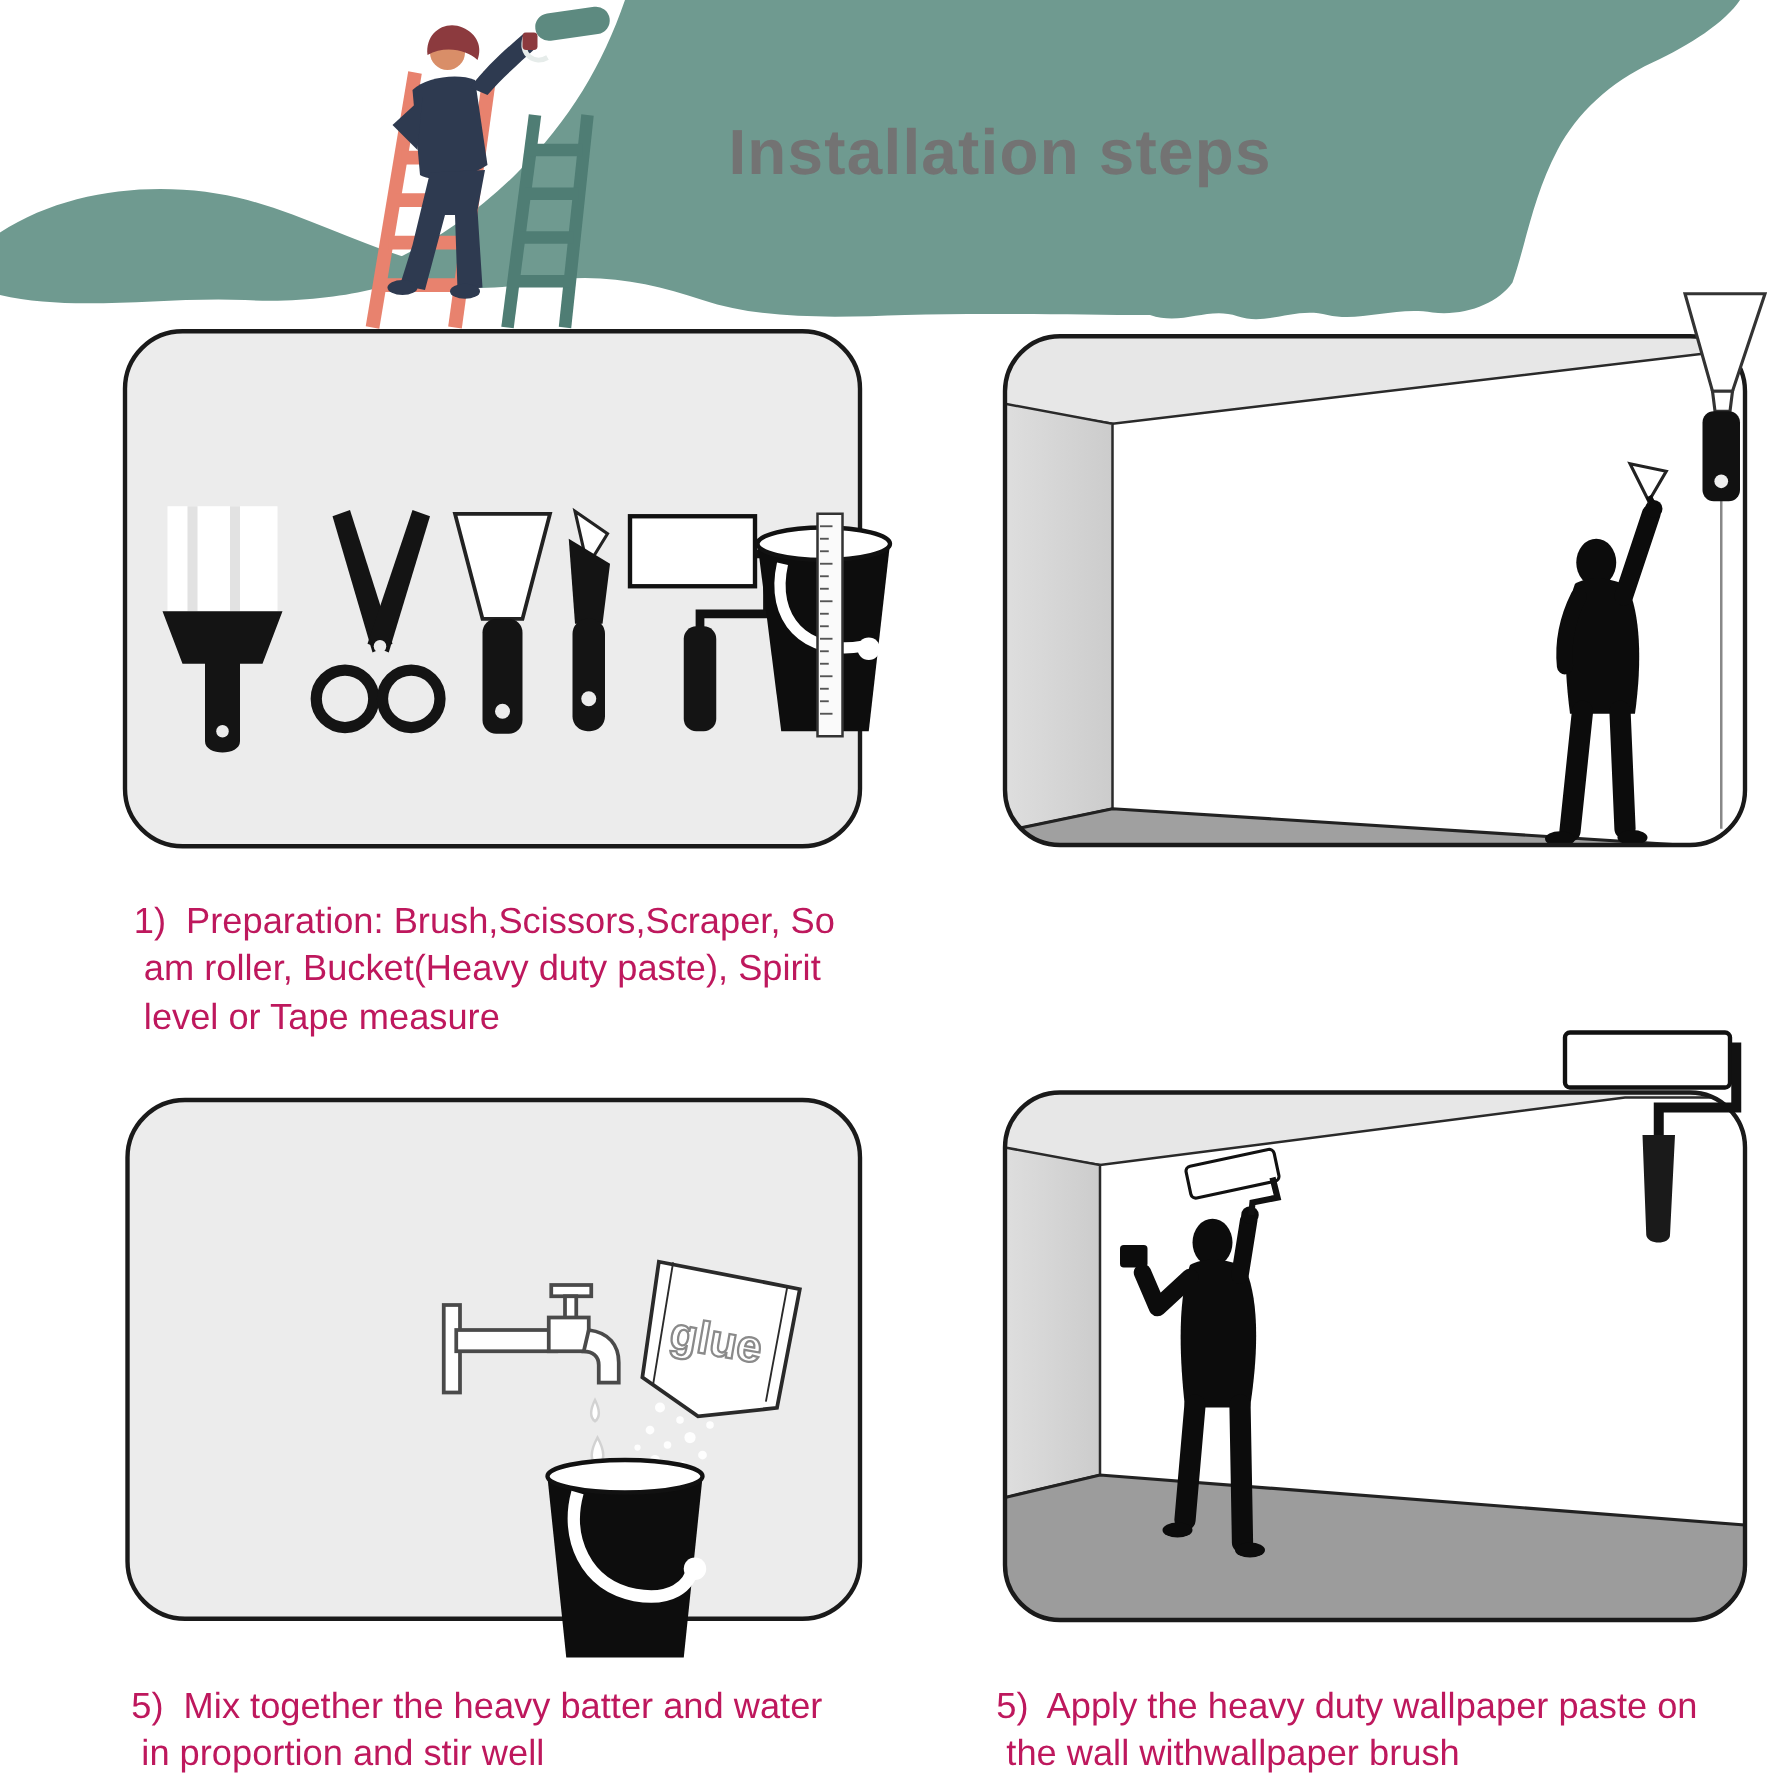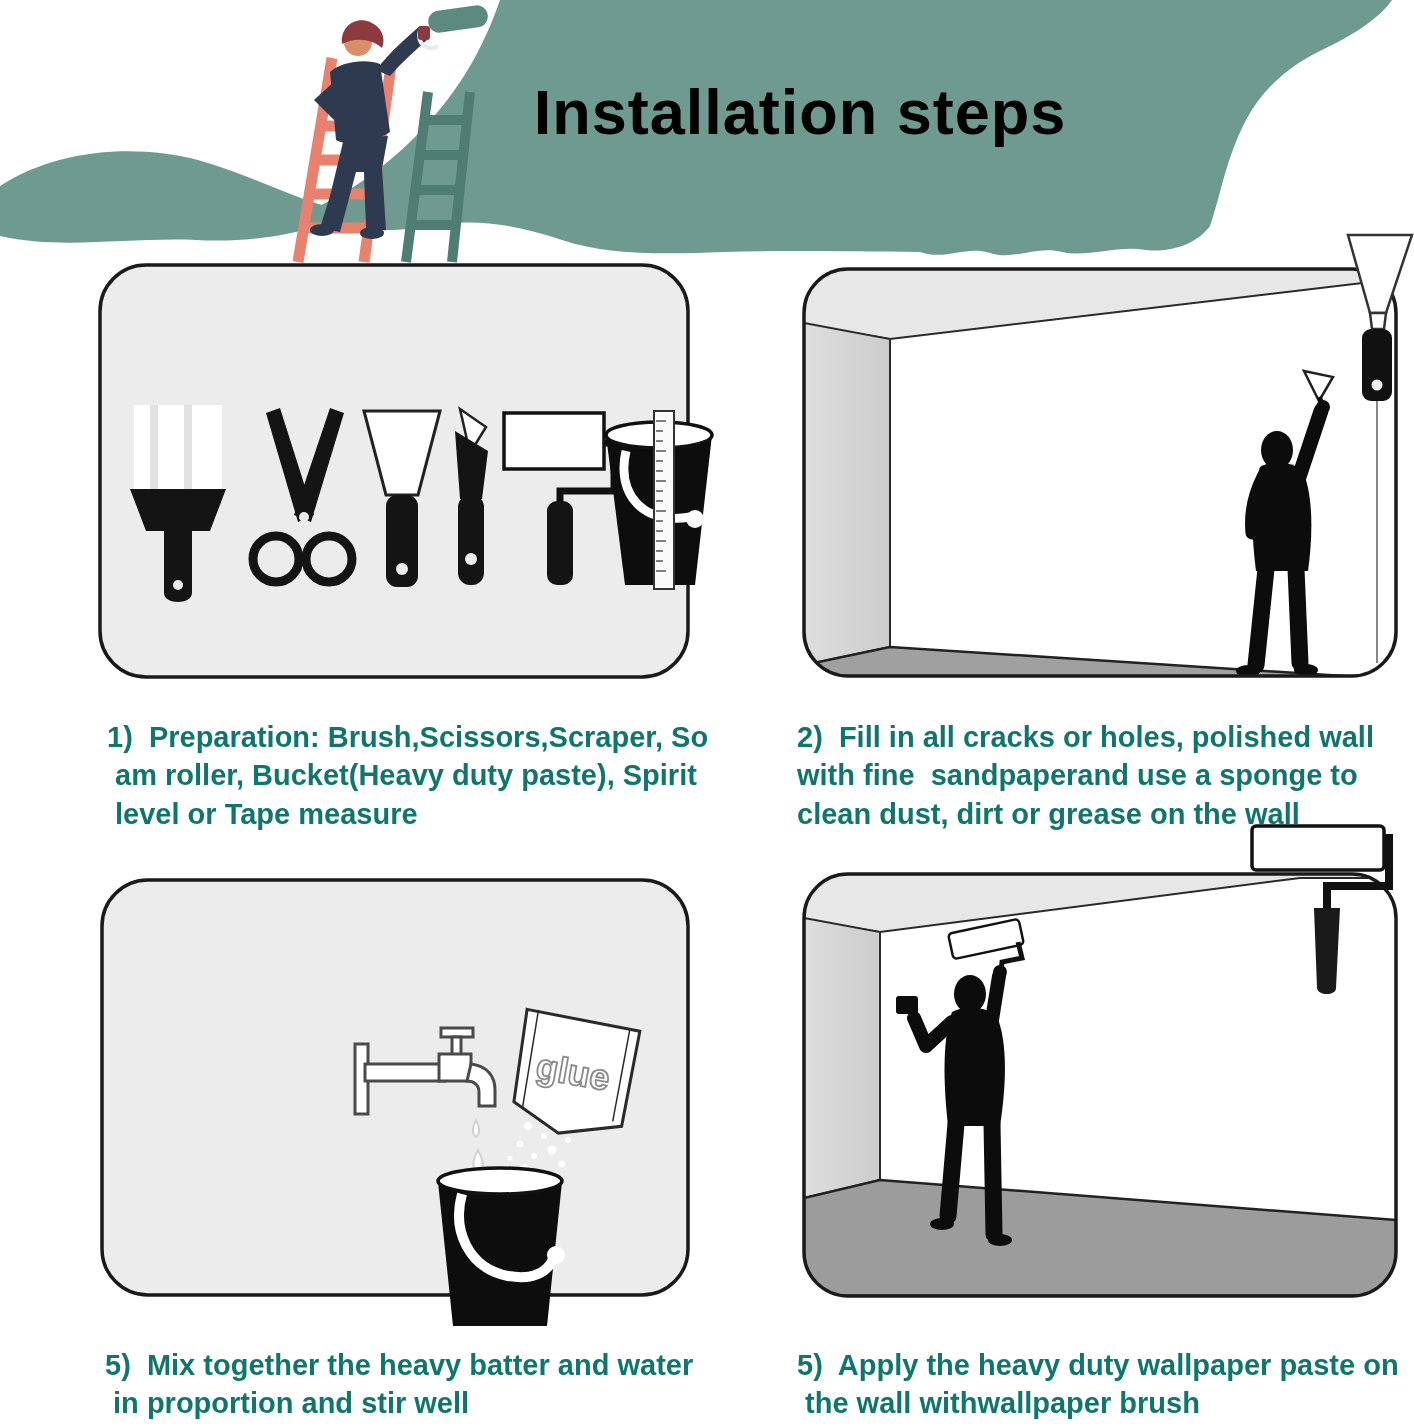--- a/index.html
+++ b/index.html
@@ -1,24 +1,24 @@
 <!DOCTYPE html>
 <html><head>
 <meta charset="utf-8">
 <style>
   html,body{margin:0;padding:0;background:#ffffff;}
   .stage{position:relative;width:1414px;height:1426px;background:#ffffff;overflow:hidden;
          font-family:"Liberation Sans",sans-serif;}
   .abs{position:absolute;}
   .banner-title{
-    position:absolute;left:420px;top:76px;width:760px;text-align:center;
-    font-size:63px;font-weight:bold;color:#000000;letter-spacing:1px;white-space:nowrap;
+    position:absolute;left:420px;top:92px;width:760px;text-align:center;
+    font-size:51px;font-weight:bold;color:#737373;letter-spacing:1px;white-space:nowrap;
   }
   .caption{
-    position:absolute;font-size:29px;font-weight:bold;color:#0f766e;
+    position:absolute;font-size:29px;font-weight:normal;color:#be185d;
     line-height:1.32;white-space:pre;letter-spacing:0px;
   }
   svg{display:block;overflow:visible;}
 </style>
 </head>
 <body>
 
 <div class="stage">
 
   <svg class="abs" style="left:0;top:0" width="1414" height="262" viewBox="0 0 1414 262">
@@ -283,21 +283,18 @@
     <g>
       <rect x="452" y="-44" width="132" height="44" rx="4" fill="#ffffff" stroke="#111111" stroke-width="3.5"></rect>
       <path d="M589 -36 L589 16 L527 16 L527 40" fill="none" stroke="#111111" stroke-width="8"></path>
       <path d="M514 38 L540 38 L536 118 C536 126 518 126 517 118 Z" fill="#1a1a1a"></path>
     </g>
   </svg>
 
   <div class="caption" style="left:107px;top:718px">1)  Preparation: Brush,Scissors,Scraper, So
  am roller, Bucket(Heavy duty paste), Spirit
  level or Tape measure</div>
-  <div class="caption" style="left:797px;top:718px">2)  Fill in all cracks or holes, polished wall
-with fine  sandpaperand use a sponge to
-clean dust, dirt or grease on the wall</div>
   <div class="caption" style="left:105px;top:1346px">5)  Mix together the heavy batter and water
  in proportion and stir well</div>
   <div class="caption" style="left:797px;top:1346px">5)  Apply the heavy duty wallpaper paste on
  the wall withwallpaper brush</div>
 
 </div>
 
 </body></html>

